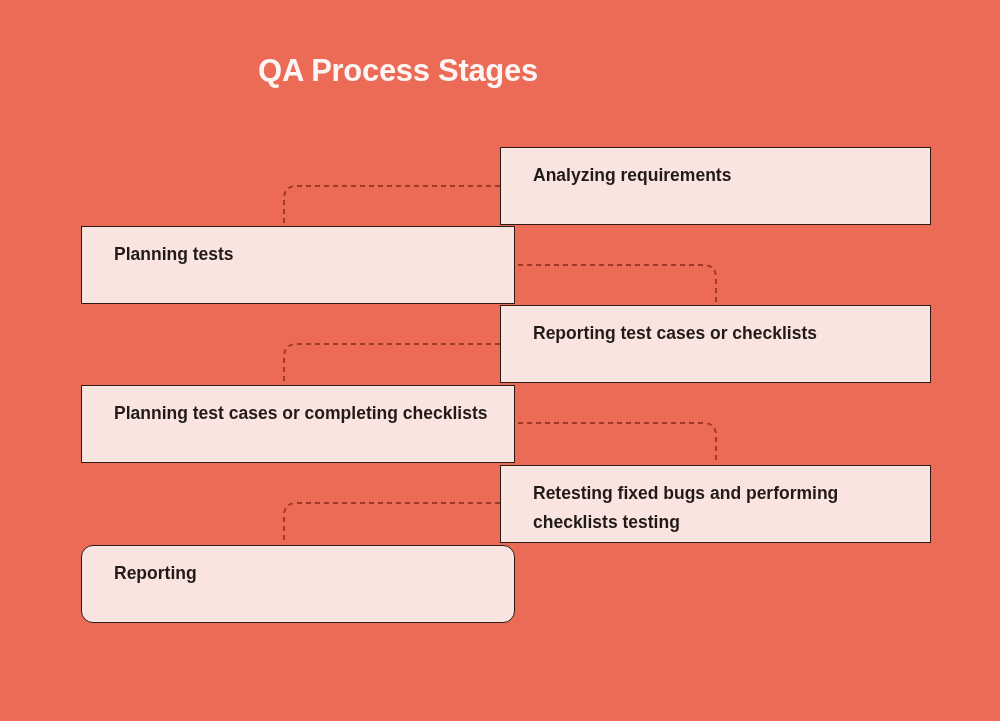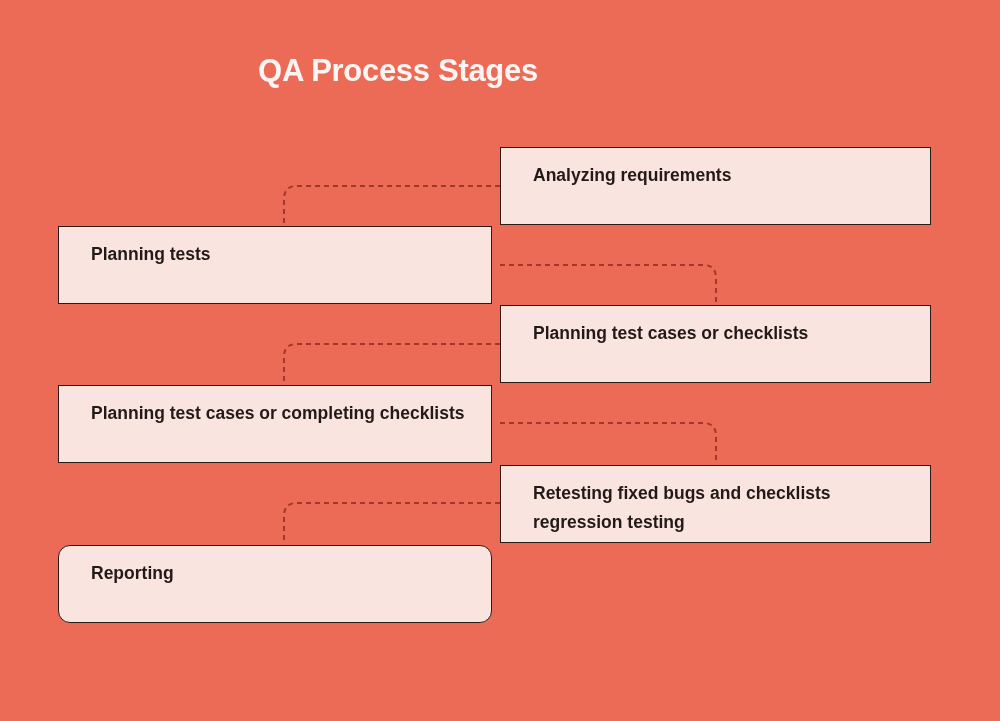--- a/index.html
+++ b/index.html
@@ -35,21 +35,21 @@
     position: absolute;
     height: 78px;
     background: var(--box-fill);
     border: 1.5px solid var(--box-border);
     padding: 13px 24px 0 32px;
     font-size: 17.5px;
     font-weight: bold;
     line-height: 29px;
     color: var(--box-text);
   }
-  .stage-box.left  { left: 58px;  width: 434px; }
+  .stage-box.left  { left: 81px;  width: 434px; }
   .stage-box.right { left: 500px; width: 431px; }
   .pos-1 { top: 147px; }
   .pos-2 { top: 226px; }
   .pos-3 { top: 305px; }
   .pos-4 { top: 385px; }
   .pos-5 { top: 465px; }
   .pos-6 { top: 545px; border-radius: 12px; }
   svg.connectors {
     position: absolute;
     top: 0; left: 0;
@@ -81,28 +81,28 @@
 
   <div class="stage-box right pos-1">
     <span>Analyzing requirements</span>
   </div>
 
   <div class="stage-box left pos-2">
     <span>Planning tests</span>
   </div>
 
   <div class="stage-box right pos-3">
-    <span>Planning test cases or checklists</span>
+    <span>Reporting test cases or checklists</span>
   </div>
 
   <div class="stage-box left pos-4">
     <span>Planning test cases or completing checklists</span>
   </div>
 
   <div class="stage-box right pos-5">
-    <span>Retesting fixed bugs and checklists regression testing</span>
+    <span>Retesting fixed bugs and performing checklists testing</span>
   </div>
 
   <div class="stage-box left pos-6">
     <span>Reporting</span>
   </div>
 
 </div>
 
 </body></html>

